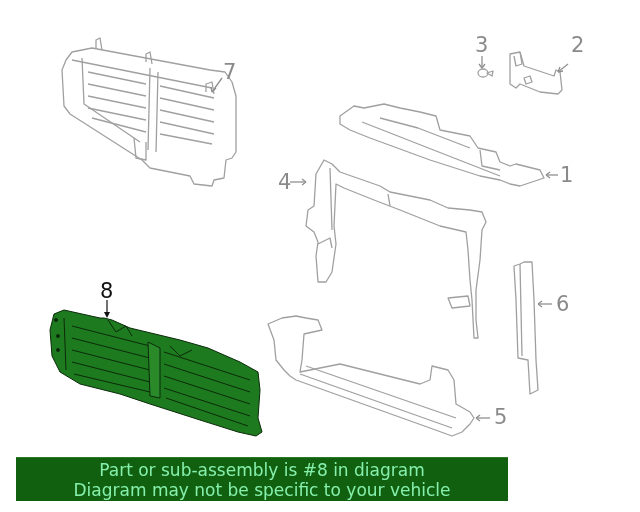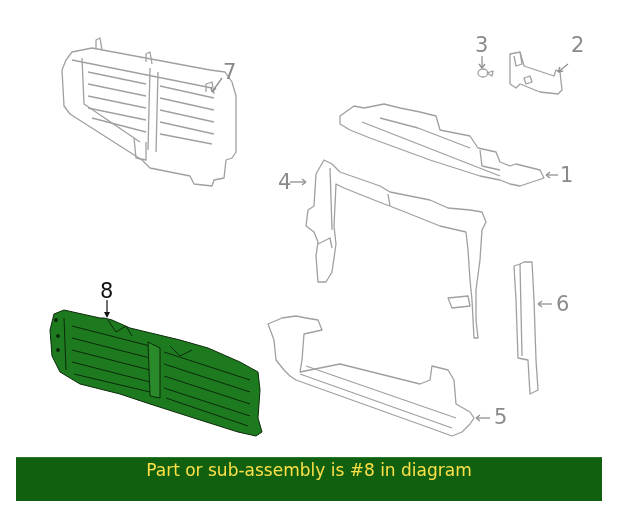--- a/index.html
+++ b/index.html
@@ -1,20 +1,20 @@
 <!DOCTYPE html>
 <html><head>
   <meta charset="utf-8">
   <style>
     html, body { margin: 0; padding: 0; background: #ffffff; }
     body { width: 640px; height: 512px; position: relative; overflow: hidden; font-family: "DejaVu Sans", sans-serif; }
     #diagram { position: absolute; left: 0; top: 0; width: 640px; height: 512px; }
     .callout { position: absolute; font-size: 21px; color: #8a8a8a; line-height: 1; font-family: "DejaVu Sans", sans-serif; }
     .callout.active { color: #111111; }
-    #banner { position: absolute; left: 16px; top: 457px; width: 586px; height: 44px; background: #106010; border-top: 1px solid #2a7a2a; box-sizing: border-box; text-align: center; color: #fde047; font-size: 17px; line-height: 20px; padding-top: 2px; }
+    #banner { position: absolute; left: 16px; top: 457px; width: 492px; height: 44px; background: #106010; border-top: 1px solid #2a7a2a; box-sizing: border-box; text-align: center; color: #86efac; font-size: 17px; line-height: 20px; padding-top: 2px; }
     #banner div { white-space: nowrap; }
   </style>
 </head>
 <body>
 
 <svg id="diagram" viewBox="0 0 640 512" xmlns="http://www.w3.org/2000/svg">
   <g fill="none" stroke="#a0a0a0" stroke-width="1.3" stroke-linejoin="round">
 
     <g>
       <path d="M66,60 L72,52 L92,48 L210,70 L225,72 L232,82 L236,96 L236,152 L232,158 L226,160 L224,178 L214,180 L212,186 L194,184 L190,176 L150,168 L142,160 L70,114 L64,106 L62,70 Z" fill="#ffffff"></path>
@@ -102,13 +102,14 @@
 <div class="callout" style="left:475px; top:35px;">3</div>
 <div class="callout" style="left:571px; top:35px;">2</div>
 <div class="callout" style="left:560px; top:165px;">1</div>
 <div class="callout" style="left:278px; top:172px;">4</div>
 <div class="callout" style="left:556px; top:294px;">6</div>
 <div class="callout" style="left:494px; top:407px;">5</div>
 <div class="callout active" style="left:100px; top:281px;">8</div>
 
 <div id="banner">
   <div>Part or sub-assembly is #8 in diagram</div>
+  <div>Diagram may not be specific to your vehicle</div>
 </div>
 
 </body></html>

